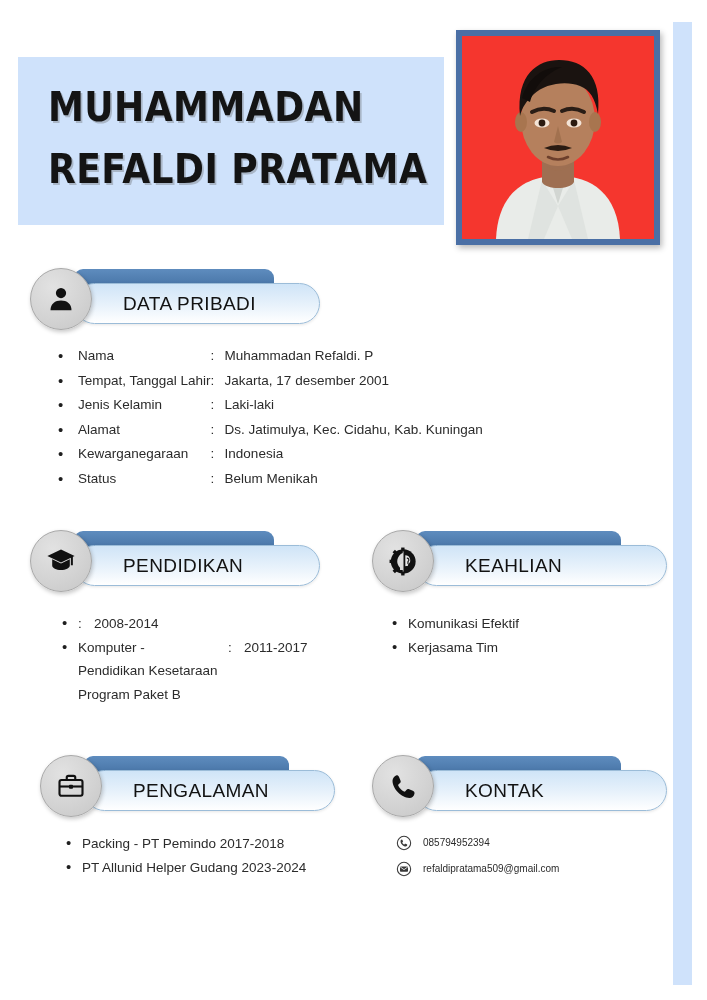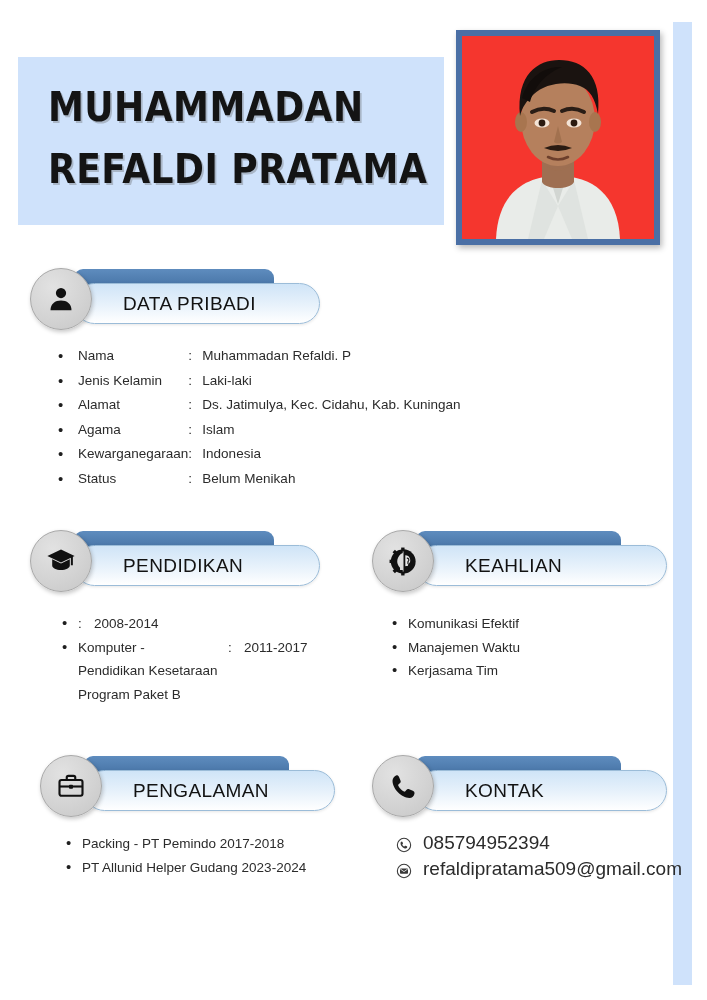--- a/index.html
+++ b/index.html
@@ -181,21 +181,21 @@
   .edu-row { display: flex; }
   .edu-name { width: 150px; white-space: nowrap; }
   .edu-sep { width: 16px; }
   .edu-date { white-space: nowrap; }
 
   
   .contact-item {
     display: flex;
     align-items: center;
     height: 26px;
-    font-size: 19px;
+    font-size: 10px;
     color: #2b2b2b;
   }
   .contact-ico {
     width: 16px;
     height: 16px;
     margin-right: 11px;
     flex: 0 0 16px;
   }
 </style>
 </head>
@@ -268,35 +268,35 @@
     <table class="kv">
       <tbody>
         <tr>
           <td class="bul"><span class="dot"></span></td>
           <td class="lab">Nama</td>
           <td class="sep">:</td>
           <td>Muhammadan Refaldi. P</td>
         </tr>
         <tr>
           <td class="bul"><span class="dot"></span></td>
+          <td class="lab">Tempat, Tanggal Lahir</td>
+          <td class="sep">:</td>
+          <td>Jakarta, 17 desember 2001</td>
+        </tr>
+        <tr>
+          <td class="bul"><span class="dot"></span></td>
           <td class="lab">Jenis Kelamin</td>
           <td class="sep">:</td>
           <td>Laki-laki</td>
         </tr>
         <tr>
           <td class="bul"><span class="dot"></span></td>
           <td class="lab">Alamat</td>
           <td class="sep">:</td>
           <td>Ds. Jatimulya, Kec. Cidahu, Kab. Kuningan</td>
-        </tr>
-        <tr>
-          <td class="bul"><span class="dot"></span></td>
-          <td class="lab">Agama</td>
-          <td class="sep">:</td>
-          <td>Islam</td>
         </tr>
         <tr>
           <td class="bul"><span class="dot"></span></td>
           <td class="lab">Kewarganegaraan</td>
           <td class="sep">:</td>
           <td>Indonesia</td>
         </tr>
         <tr>
           <td class="bul"><span class="dot"></span></td>
           <td class="lab">Status</td>
@@ -366,21 +366,20 @@
         <path d="M14.9 9.4 a1.3 1.3 0 0 1 1.2 1.6 c-0.15 0.5 -0.5 0.7 -0.65 1.1 l0 1.5" stroke="#111" stroke-width="0.9" fill="none" stroke-linecap="round"></path>
         <rect x="13.6" y="15.5" width="2.4" height="0.7" fill="#111"></rect>
         <rect x="13.6" y="16.7" width="2.4" height="0.7" fill="#111"></rect>
       </svg>
     </div>
   </div>
 
   <div class="body-text" style="left:388px; top:612px;">
     <ul class="plain">
       <li>Komunikasi Efektif</li>
-      <li>Manajemen Waktu</li>
       <li>Kerjasama Tim</li>
     </ul>
   </div>
 
   <div class="section-head" style="left:40px; top:755px; width:290px;">
     <div class="banner-back" style="width:205px;"></div>
     <div class="banner-front" style="width:251px;align-items:center;">
       <span class="banner-title">PENGALAMAN</span>
     </div>
     <div class="badge">

